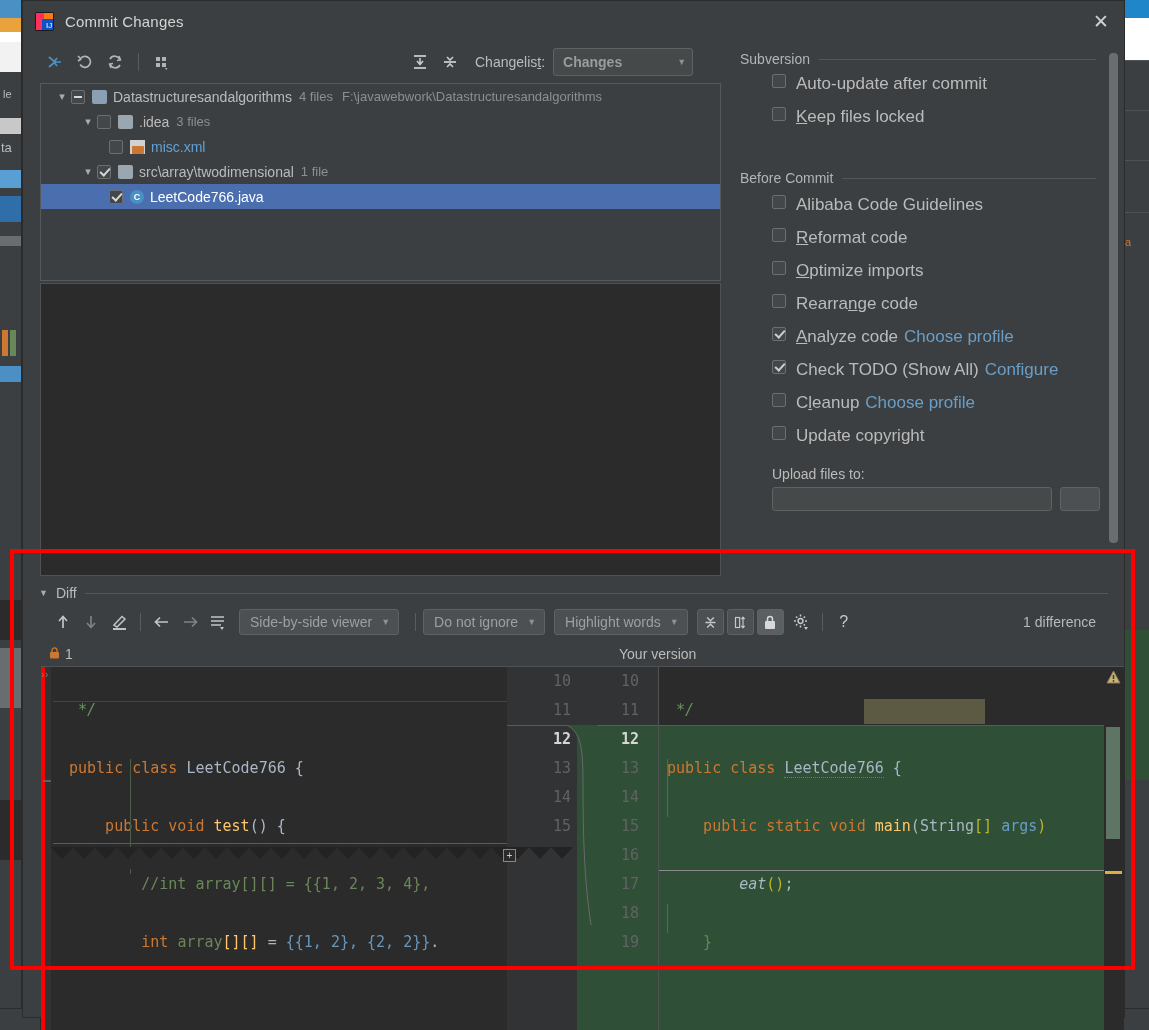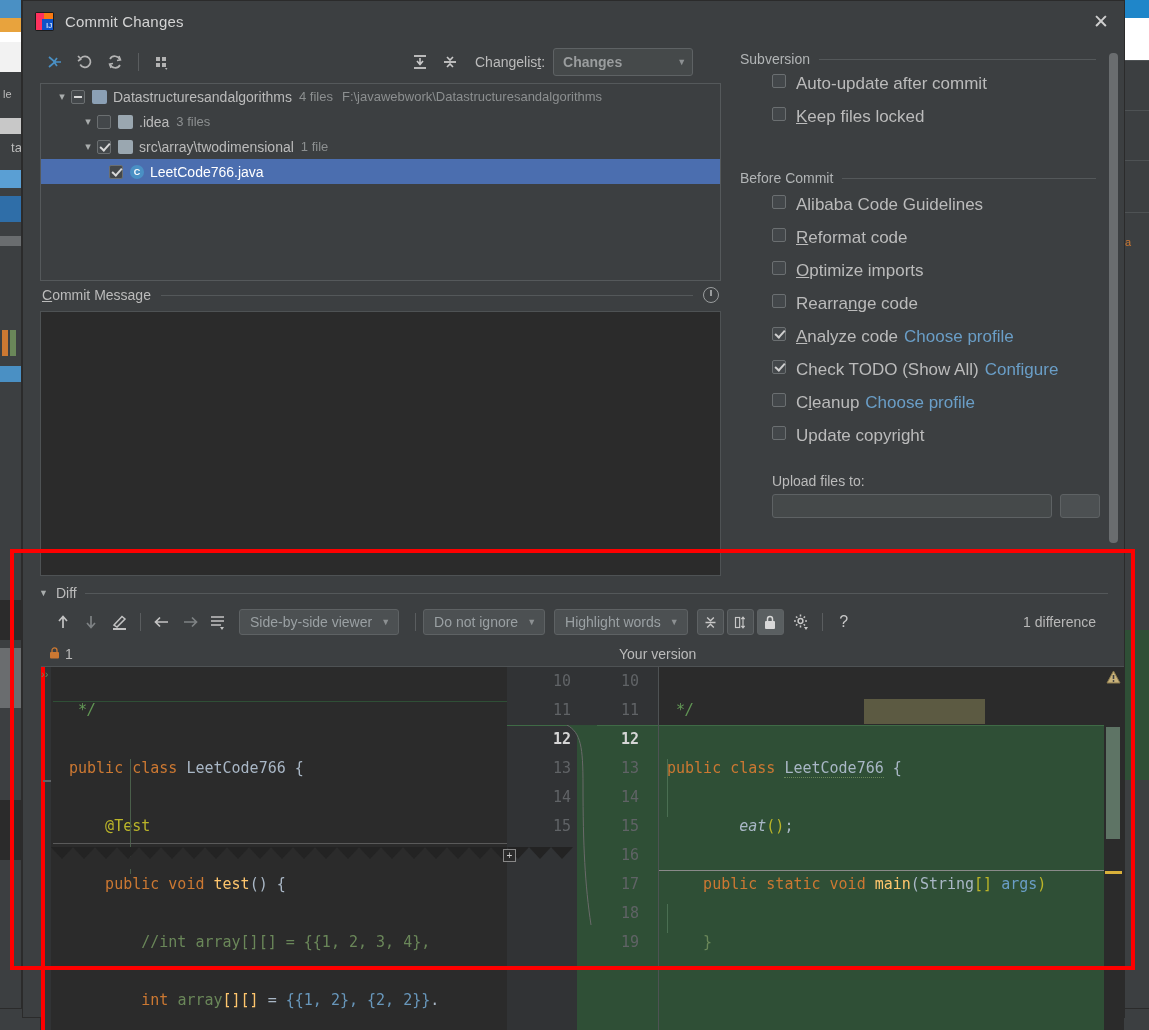--- a/index.html
+++ b/index.html
@@ -159,21 +159,21 @@
   }
   .opt-row .otxt { color:#bbbbbb; }
   .opt-row .olink { color:#6a9ec7; margin-left:6px; }
   .mn { text-decoration:underline; }
   #opts-scroll {
     position:absolute; right:6px; top:12px; width:9px; height:490px;
   }
   #opts-scroll .thumb{
     position:absolute; left:0; top:0; width:9px; height:490px; background:#6a6d6f; border-radius:4px;
   }
-  #upload-label { padding-left:32px; color:#bbbbbb; font-size:14px; margin-top:14px;}
+  #upload-label { padding-left:32px; color:#bbbbbb; font-size:14px; margin-top:7px;}
   #upload-row { display:flex; gap:8px; padding-left:32px; margin-top:5px; padding-right:24px;}
   #upload-input{ flex:1; height:24px; background:#45494a; border:1px solid #5e6264; border-radius:3px;}
   #upload-btn{ width:40px; height:24px; background:#4c5052; border:1px solid #5e6264; border-radius:3px;}
 
   
   #diff-outer { flex:1; display:flex; flex-direction:column; padding:0 0 0 4px; position:relative; }
   #diff-head { display:flex; align-items:center; gap:8px; padding:8px 16px 0 12px; height:26px;}
   #diff-twisty { color:#a9adad; font-size:9px; }
   #diff-title { color:#bbbbbb; font-size:14px; }
   #diff-rule { flex:1; height:1px; background:#54585a; }
@@ -229,21 +229,21 @@
 <body>
 
 <div id="behind-left">
   <div class="seg" style="top:0;height:18px;background:#4a90c4;"></div>
   <div class="seg" style="top:18px;height:14px;background:#e8a33d;"></div>
   <div class="seg" style="top:32px;height:10px;background:#ffffff;"></div>
   <div class="seg" style="top:42px;height:30px;background:#f2f2f2;"></div>
   <div class="seg" style="top:72px;height:16px;background:#3c3f41;"></div>
   <div class="seg" style="top:88px;height:26px;background:#3c3f41;color:#bbb;font-size:11px;padding-left:3px;">le</div>
   <div class="seg" style="top:118px;height:16px;background:#c8c8c8;"></div>
-  <div class="seg" style="top:140px;height:22px;background:#3c3f41;color:#bbb;font-size:13px;padding-left:1px;text-align:center;">ta</div>
+  <div class="seg" style="top:140px;height:22px;background:#3c3f41;color:#bbb;font-size:13px;padding-left:1px;">ta</div>
   <div class="seg" style="top:170px;height:18px;background:#5a9fd4;"></div>
   <div class="seg" style="top:196px;height:26px;background:#2f6ea8;"></div>
   <div class="seg" style="top:236px;height:10px;background:#6a6d6f;"></div>
   <div class="seg" style="top:330px;height:26px;background:#cc7832;width:6px;left:2px;"></div>
   <div class="seg" style="top:330px;height:26px;background:#6a8759;width:6px;left:10px;"></div>
   <div class="seg" style="top:366px;height:16px;background:#4a90c4;"></div>
   <div class="seg" style="top:600px;height:40px;background:#2b2b2b;"></div>
   <div class="seg" style="top:648px;height:60px;background:#6a6d6f;"></div>
   <div class="seg" style="top:716px;height:70px;background:#3c3f41;"></div>
   <div class="seg" style="top:800px;height:60px;background:#2b2b2b;"></div>
@@ -358,47 +358,45 @@
         </div>
 
         <div class="tree-row indent1">
           <span class="twisty">▾</span>
           <span class="cbox"></span>
           <span class="ficon folder"></span>
           <span class="t-name">.idea</span>
           <span class="t-dim">3 files</span>
         </div>
 
+        <div class="tree-row indent2">
+          <span class="cbox"></span>
+          <span class="ficon xmlicon"></span>
+          <span class="t-name link">misc.xml</span>
+        </div>
 
 
 
         <div class="tree-row indent1">
           <span class="twisty">▾</span>
           <span class="cbox checked"></span>
           <span class="ficon folder"></span>
           <span class="t-name">src\array\twodimensional</span>
           <span class="t-dim">1 file</span>
         </div>
 
         <div class="tree-row indent2 sel" style="margin-right:0">
           <span class="cbox checked"></span>
           <span class="javaicon">C</span>
           <span style="width:6px"></span>
           <span class="t-name sel">LeetCode766.java</span>
         </div>
       </div>
 
 
-      <div id="cm-header">
-        <div id="cm-title">
-          <u>C</u><span>ommit Message</span>
-        </div>
-        <div id="cm-line"></div>
-        <div id="cm-clock"></div>
-      </div>
       <div id="cm-box"></div>
     </div>
 
     <div id="right-col">
 
       <div class="sect-head" style="margin-top:10px;">
         <span class="lbl">Subversion</span>
         <span class="rule"></span>
       </div>
 
@@ -572,21 +570,20 @@
 
       <div class="pane" id="pane-left">
         <div style="position:absolute;left:0;top:0;width:10px;height:100%;background:#313335;"></div>
         <div style="position:absolute;left:0;top:0;width:4px;height:100%;background:#fe0000;"></div>
         <div style="position:absolute;left:12px;top:34px;width:454px;height:1px;background:#2f4f36;"></div>
         <div style="position:absolute;left:0;top:1px;width:10px;height:22px;color:#6a8759;font-size:11px;">››</div>
         <div style="position:absolute;left:2px;top:113px;width:8px;height:2px;background:#606366;"></div>
         <div class="code" style="position:absolute;top:0;left:0;">
 <div style="height:29px"><span style="padding-left:14px"></span><span class="oc"> */</span></div>
 <div style="height:29px"><span style="padding-left:14px"></span><span class="ok">public class </span><span class="ot">LeetCode766 {</span></div>
-<div style="height:29px"><span style="padding-left:14px"></span><span class="oy">    @Test</span></div>
 <div style="height:29px"><span style="padding-left:14px"></span><span class="ok">    public void </span><span class="om">test</span><span class="ot">() {</span></div>
 <div style="height:29px"><span style="padding-left:14px"></span><span class="og">        //int array[][] = {{1, 2, 3, 4},</span></div>
 <div style="height:29px"><span style="padding-left:14px"></span><span class="ok">        int </span><span class="og">array</span><span class="om">[][]</span><span class="ot"> = </span><span class="ob">{{1, 2}, {2, 2}}</span><span class="ot">.</span></div>
         </div>
 
         <div style="position:absolute;left:89px;top:92px;width:1px;height:115px;background:#4a5f4a;"></div>
 
         <svg style="position:absolute;left:10px;top:180px;" width="456" height="22" viewBox="0 0 456 22" preserveAspectRatio="none">
           <path d="M0 0 L11 12 L22 0 L33 12 L44 0 L55 12 L66 0 L77 12 L88 0 L99 12 L110 0 L121 12 L132 0 L143 12 L154 0 L165 12 L176 0 L187 12 L198 0 L209 12 L220 0 L231 12 L242 0 L253 12 L264 0 L275 12 L286 0 L297 12 L308 0 L319 12 L330 0 L341 12 L352 0 L363 12 L374 0 L385 12 L396 0 L407 12 L418 0 L429 12 L440 0 L451 12 L456 6 L456 22 L0 22 Z" fill="#2b2b2b"></path>
           <path d="M0 0 L11 12 L22 0 L33 12 L44 0 L55 12 L66 0 L77 12 L88 0 L99 12 L110 0 L121 12 L132 0 L143 12 L154 0 L165 12 L176 0 L187 12 L198 0 L209 12 L220 0 L231 12 L242 0 L253 12 L264 0 L275 12 L286 0 L297 12 L308 0 L319 12 L330 0 L341 12 L352 0 L363 12 L374 0 L385 12 L396 0 L407 12 L418 0 L429 12 L440 0 L451 12 L456 6 L456 0 Z" fill="#232323"></path>
@@ -634,22 +631,22 @@
       </div>
 
       <div class="pane" id="pane-right">
         <div style="position:absolute;left:0;top:58px;right:0;bottom:0;background:#2f4f36;"></div>
         <div style="position:absolute;left:0;top:58px;right:0;height:1px;background:#3f6b46;"></div>
         <div style="position:absolute;left:0;top:203px;right:0;height:1px;background:#8a8a8a;"></div>
         <div class="hl-word" style="position:absolute;left:205px;top:32px;width:121px;height:25px;"></div>
         <div class="code" style="position:relative;z-index:2;">
 <div style="height:29px"><span class="oc"> */</span></div>
 <div style="height:29px"><span class="ok">public class </span><span class="ot" style="border-bottom:1px dotted #6a8759">LeetCode766</span><span class="ot"> {</span></div>
+<div style="height:29px"><span class="ok">    public static void </span><span class="om">main</span><span class="ot">(</span><span class="ot">String</span><span class="oy">[]</span><span class="ofn" style="color:#6a9ec7"> args</span><span class="oy">)</span></div>
 <div style="height:29px"><span class="ot">        </span><span class="om" style="color:#a9b7c6;font-style:italic">eat</span><span class="oy">()</span><span class="ot">;</span></div>
-<div style="height:29px"><span class="ok">    public static void </span><span class="om">main</span><span class="ot">(</span><span class="ot">String</span><span class="oy">[]</span><span class="ofn" style="color:#6a9ec7"> args</span><span class="oy">)</span></div>
 <div style="height:29px"><span class="og">    }</span></div>
 <div style="height:29px"></div>
 
 
 
 
         </div>
         <div style="position:absolute;left:8px;top:92px;width:1px;height:58px;background:#4a6f52;z-index:3;"></div>
         <div style="position:absolute;left:8px;top:237px;width:1px;height:29px;background:#4a6f52;z-index:3;"></div>
 

